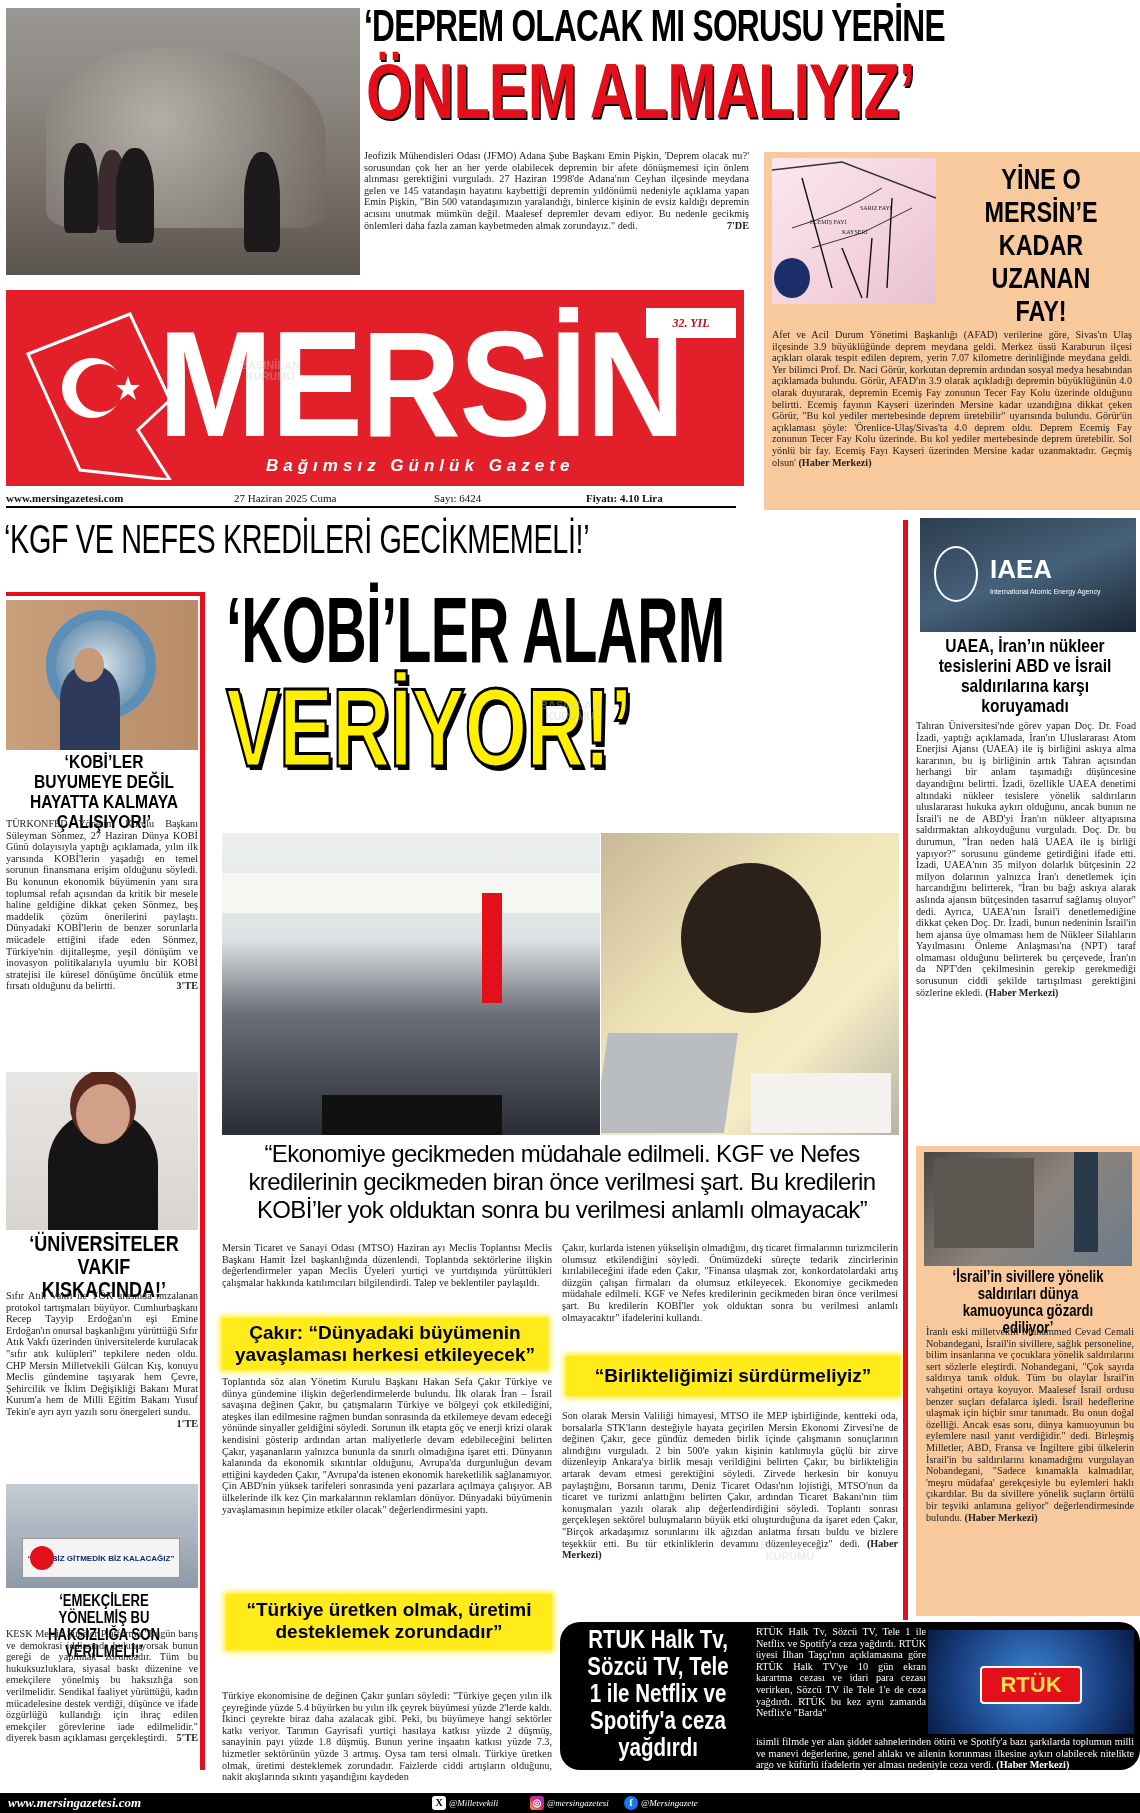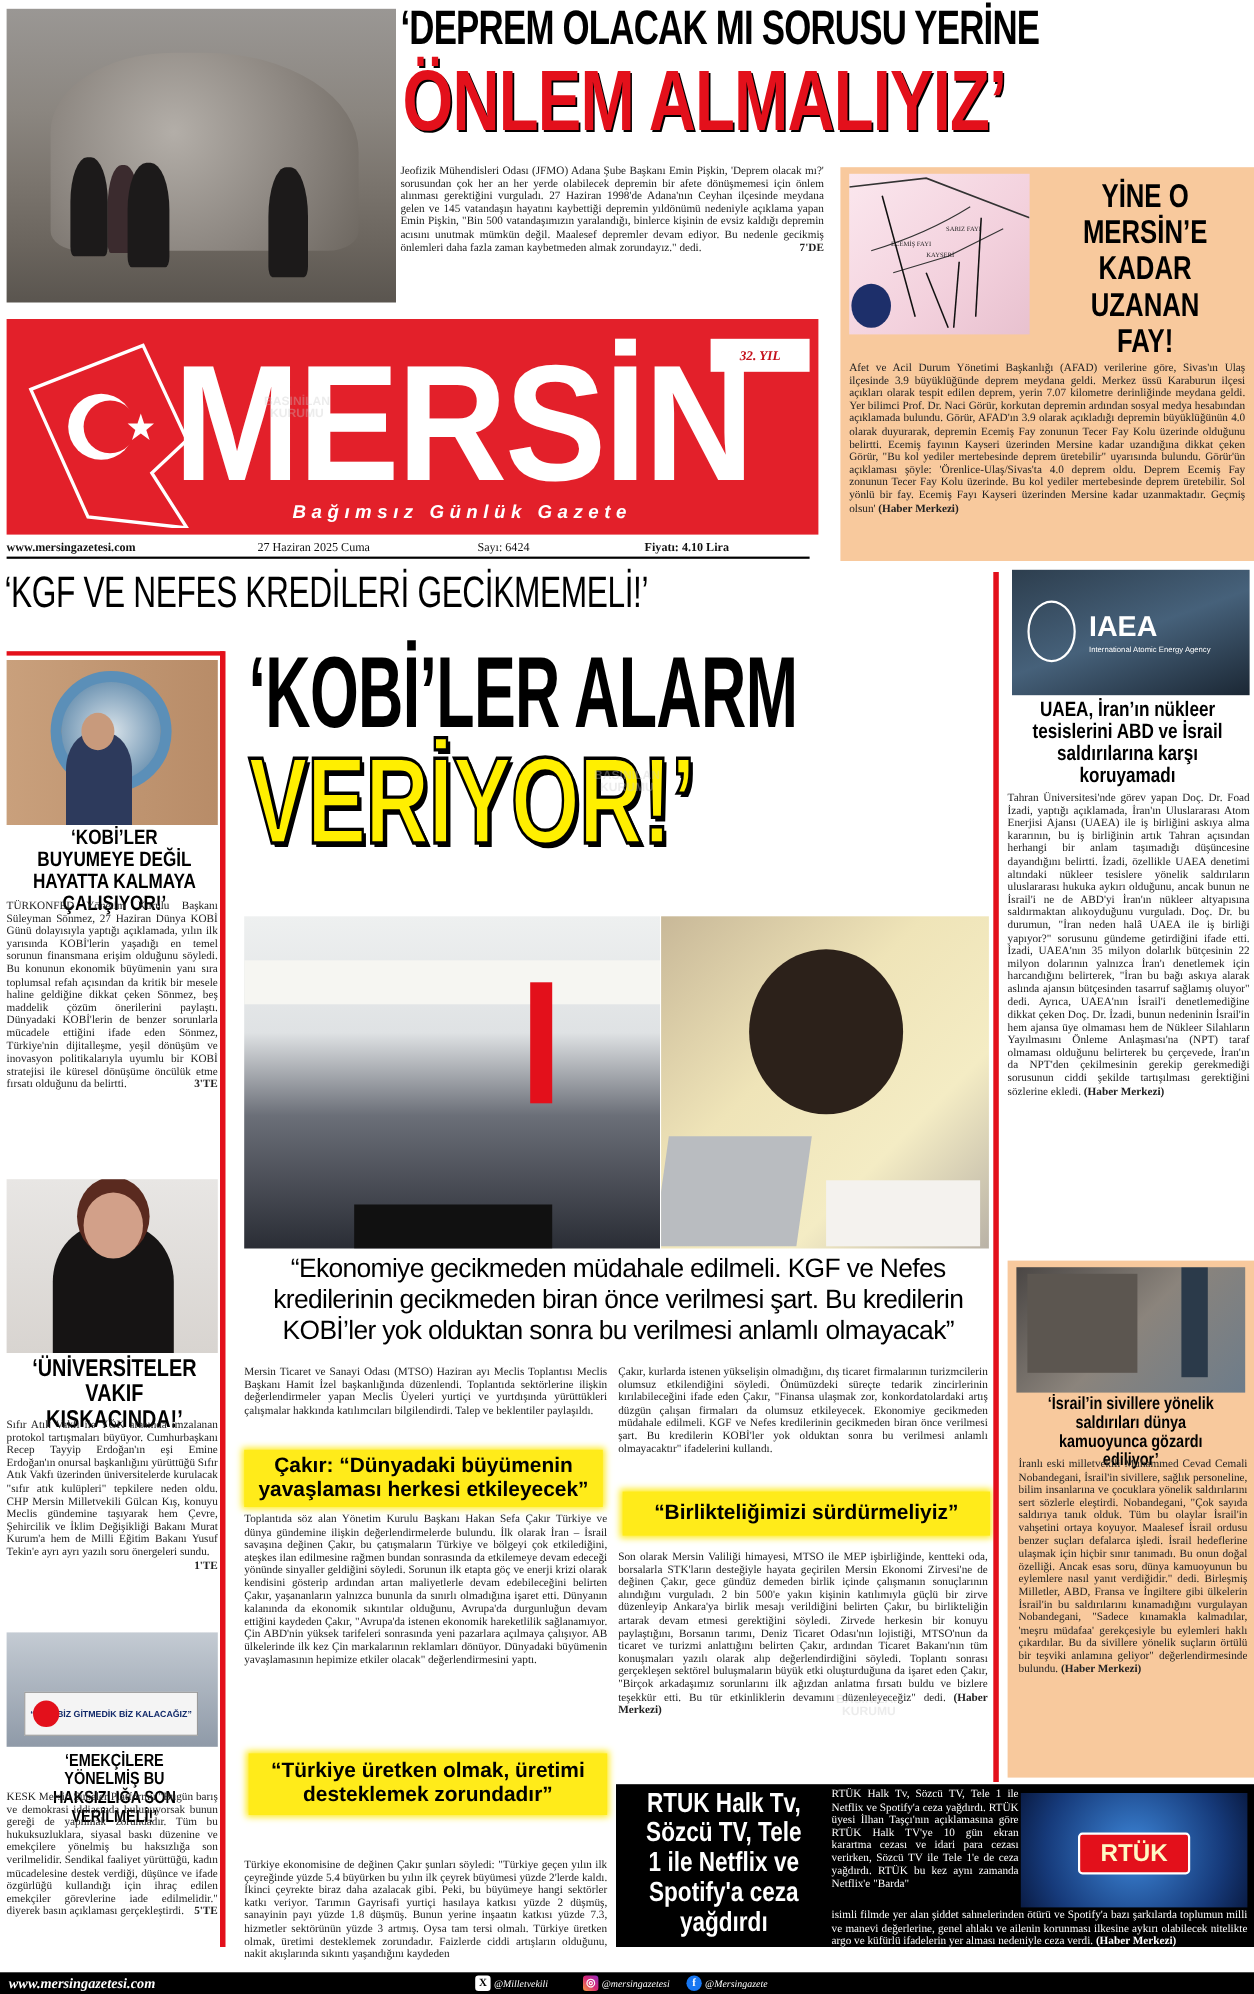--- a/index.html
+++ b/index.html
@@ -89,27 +89,27 @@
   #iaea-photo { left: 920px; top: 518px; width: 216px; height: 114px; background: linear-gradient(160deg,#2d3e4e,#46617a 50%,#1b2734); }
   #iaea-title { left: 912px; top: 636px; width: 226px; font-size: 19px; line-height: 20px; }
   #iaea-text { left: 916px; top: 720px; width: 220px; }
 
   #israil-box { left: 916px; top: 1146px; width: 224px; height: 470px; background: #f8c99d; }
   #israil-photo { position:absolute; left: 8px; top: 6px; width: 208px; height: 114px; background: linear-gradient(135deg,#4a4644,#8b847c 50%,#6d7c8a); }
   #israil-title { position:absolute; left: 4px; top: 122px; width: 216px; font-size: 16px; line-height: 17px; }
   #israil-text { position:absolute; left: 10px; top: 180px; width: 208px; }
 
   
-  #rtuk-box { left: 560px; top: 1622px; width: 580px; height: 148px; background:#000; color:#fff; }
+  #rtuk-box { left: 560px; top: 1622px; width: 580px; height: 148px; background:#000; color:#fff;border-radius:20px; }
   #rtuk-title { position:absolute; left: 8px; top: 4px; width: 180px; font-family:"Liberation Sans",sans-serif; font-weight:900; font-size: 25px; line-height: 27px;
      text-align:center; color:#fff; transform: scaleX(0.82); transform-origin:center top; }
   #rtuk-text-1 { position:absolute; left: 196px; top: 4px; width: 170px; color:#fff; font-size: 10.2px; line-height:11.6px; }
   #rtuk-text-2 { position:absolute; left: 196px; top: 128px; width: 378px; color:#fff; font-size: 10.2px; line-height:11.6px; }
   #rtuk-img { position:absolute; left: 368px; top: 8px; width: 206px; height: 104px; background: radial-gradient(circle at 50% 50%,#3d86d8,#163a7a 70%,#0a1c45); }
-  #rtuk-logo { position:absolute; left: 52px; top: 36px; width: 102px; height: 38px; background:#e3101b; color:#fef9c3; border:2px solid #fff; border-radius:4px;
+  #rtuk-logo { position:absolute; left: 52px; top: 36px; width: 102px; height: 38px; background:#e3101b; color:#fde047; border:2px solid #fff; border-radius:4px;
      font-family:"Liberation Sans",sans-serif; font-weight:900; font-size: 22px; text-align:center; line-height: 34px; }
   #rtuk-box .byline { color:#fff; }
 
   
   #footer { left: 0; top: 1793px; width: 1140px; height: 20px; background:#000; color:#fff; }
   #footer-url { position:absolute; left: 8px; top: 2px; font-style: italic; font-weight:700; font-size: 13px; color:#fff; }
   .social { position:absolute; top: 3px; font-size: 9px; font-style: italic; color:#fff; display:flex; align-items:center; gap:3px; }
   .social .ico { display:inline-block; width: 14px; height: 14px; border-radius:3px; text-align:center; line-height:14px; font-size: 10px; font-style:normal; font-weight:700; }
 
   .watermark { position:absolute; font-family:"Liberation Sans",sans-serif; font-weight:700; font-size: 11px; color: rgba(200,200,200,0.35); pointer-events:none; text-align:center; line-height: 11px; }

